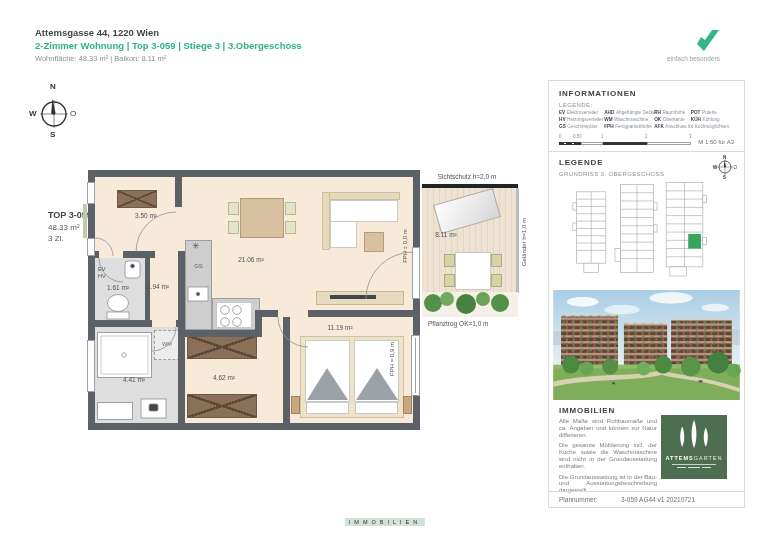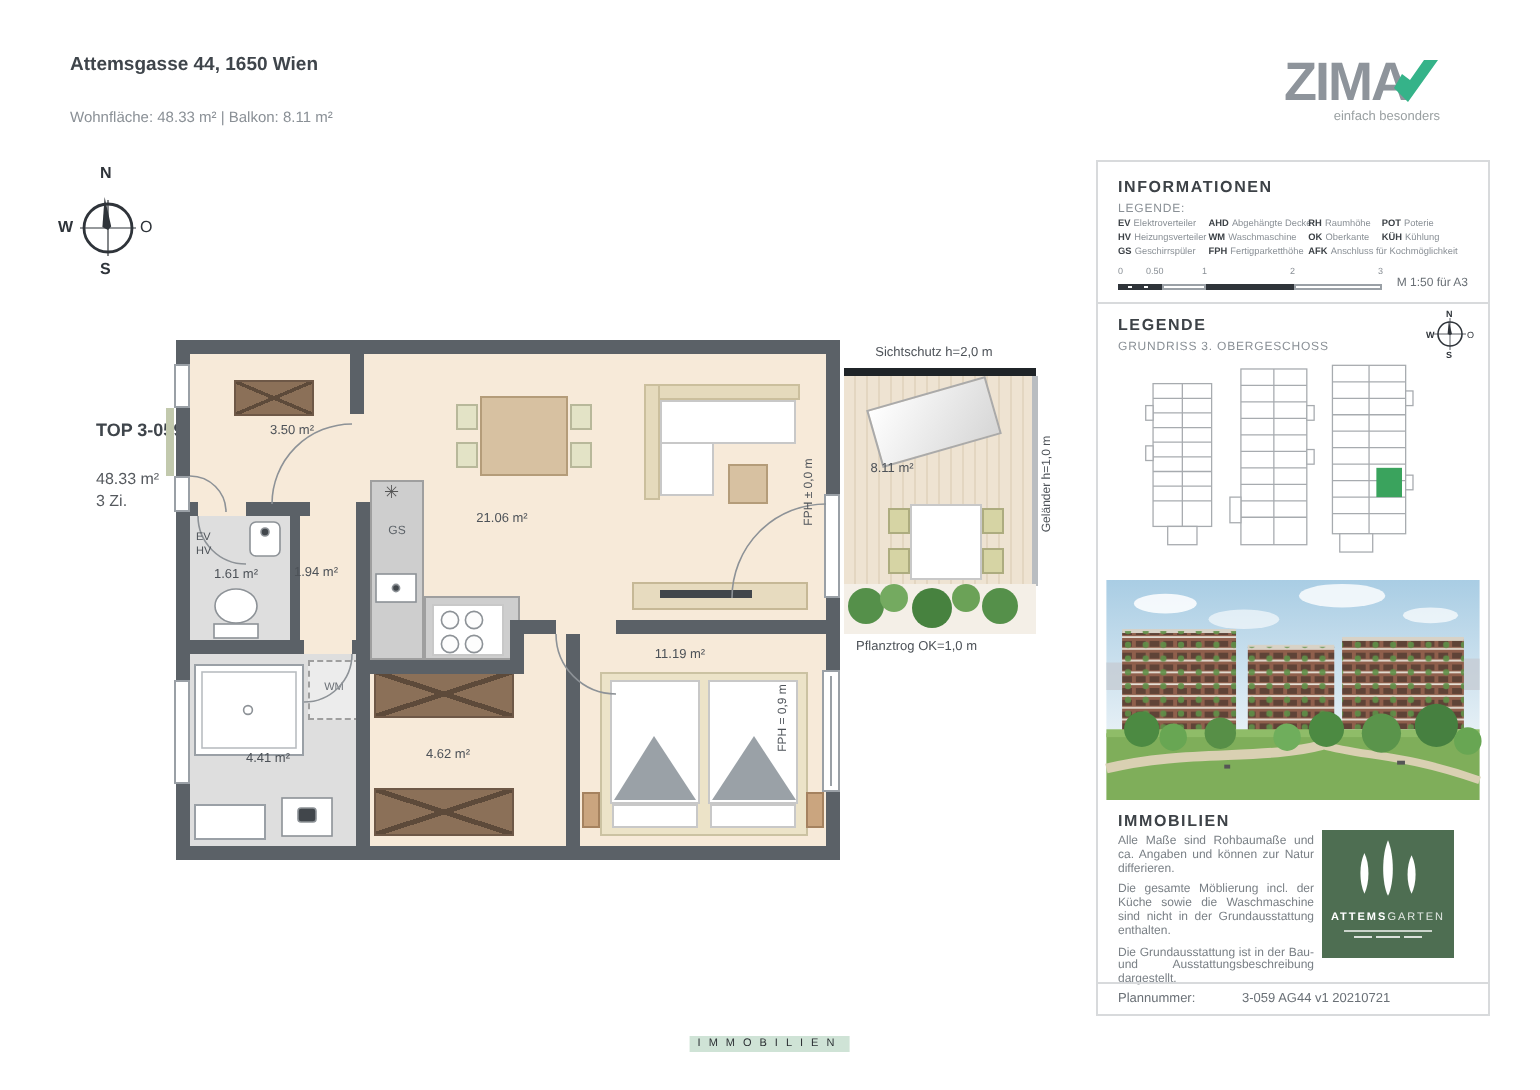--- a/index.html
+++ b/index.html
@@ -30,25 +30,25 @@
        font-size:6px;white-space:nowrap;color:#8a9096;}
   .leg b{color:#3d4247;margin-right:2px;}
   .par{font-size:6px;line-height:6.8px;color:#7a8086;text-align:justify;margin:0 0 4px 0;}
   .seg{display:inline-block;height:3px;vertical-align:top;}
 </style>
 </head>
 <body>
 
 <div class="stage">
 
-  <div class="a" style="left:35px;top:27px;font-size:9.5px;font-weight:bold;color:#3f454b;">Attemsgasse 44, 1650 Wien</div>
+  <div class="a" style="left:35px;top:27px;font-size:9.5px;font-weight:bold;color:#3f454b;">Attemsgasse 44, 1220 Wien</div>
+  <div class="a" style="left:35px;top:40px;font-size:9.5px;font-weight:bold;color:#2fb287;">2-Zimmer Wohnung | Top 3-059 | Stiege 3 | 3.Obergeschoss</div>
   <div class="a" style="left:35px;top:54px;font-size:7.5px;color:#8a9096;">Wohnfläche: 48.33 m²  |  Balkon: 8.11 m²</div>
 
   <div class="a" style="left:642px;top:26px;width:100px;height:36px;">
-    <span class="a" style="left:0;top:0;font-size:27px;font-weight:bold;color:#8e949b;letter-spacing:-1px;">ZIMA</span>
     <svg class="a" style="left:52px;top:3px;" width="28" height="24" viewBox="0 0 28 24">
       <polygon points="3,15 10,22 25,1 18,1 11,11 7,8" fill="#35b389"></polygon>
     </svg>
     <div class="a" style="left:0;top:29px;width:78px;text-align:right;font-size:6.5px;color:#9aa0a2;">einfach besonders</div>
   </div>
 
   <div class="a" style="left:27px;top:84px;width:54px;height:58px;">
     <svg width="54" height="58" viewBox="0 0 54 58">
       <circle cx="27" cy="30" r="12" fill="none" stroke="#2f343a" stroke-width="1.4"></circle>
       <line x1="27" y1="16" x2="27" y2="44" stroke="#2f343a" stroke-width="0.6"></line>
@@ -56,21 +56,21 @@
       <polygon points="27,31 24.2,29.5 25.3,14.5 28.6,29.2" fill="#2f343a"></polygon>
     </svg>
     <div class="a" style="left:23px;top:-2px;font-size:8px;font-weight:bold;color:#2f343a;">N</div>
     <div class="a" style="left:23px;top:46px;font-size:8px;font-weight:bold;color:#2f343a;">S</div>
     <div class="a" style="left:2px;top:25px;font-size:8px;font-weight:bold;color:#2f343a;">W</div>
     <div class="a" style="left:43px;top:25px;font-size:8px;color:#2f343a;">O</div>
   </div>
 
   <div class="a" style="left:48px;top:210px;">
     <div style="font-size:9px;font-weight:bold;color:#3f454b;">TOP 3-059</div>
-    <div style="font-size:8px;color:#55595e;margin-top:15px;">48.33 m²</div>
+    <div style="font-size:8px;color:#55595e;margin-top:3px;">48.33 m²</div>
     <div style="font-size:8px;color:#55595e;margin-top:2px;">3 Zi.</div>
   </div>
 
   <div class="a" style="left:0;top:0;width:770px;height:545px;">
 
     <div class="a" style="left:95px;top:177px;width:318px;height:246px;background:#f7ead9;"></div>
     <div class="a" style="left:95px;top:258px;width:50px;height:62px;background:#dedede;"></div>
     <div class="a" style="left:95px;top:327px;width:83px;height:96px;background:#dedede;"></div>
 
     <div class="deck" style="left:422px;top:188px;width:96px;height:105px;"></div>

